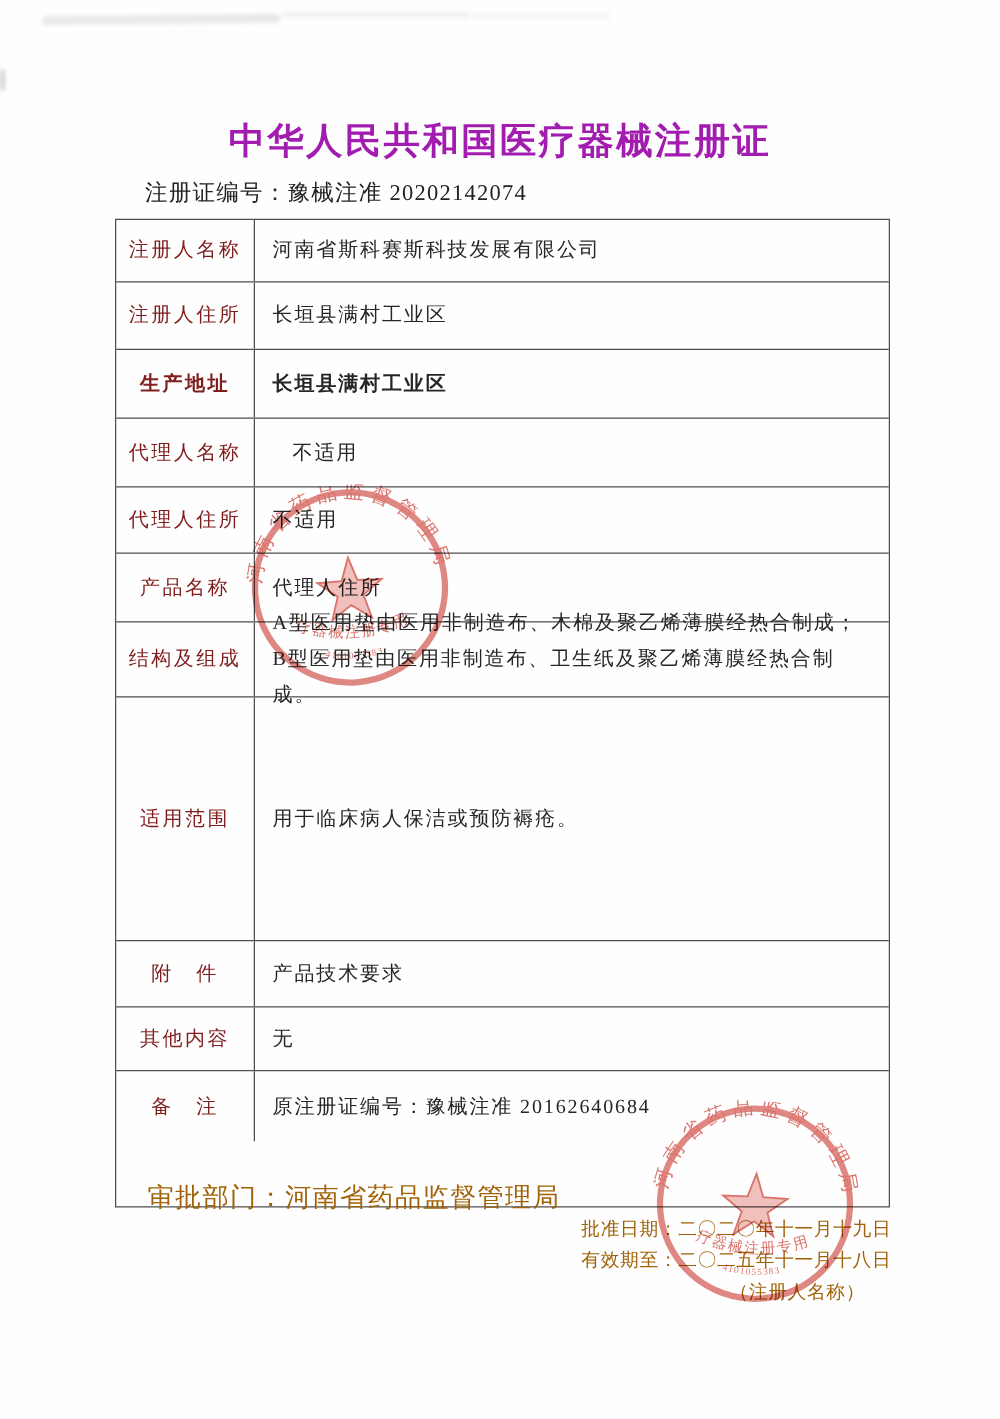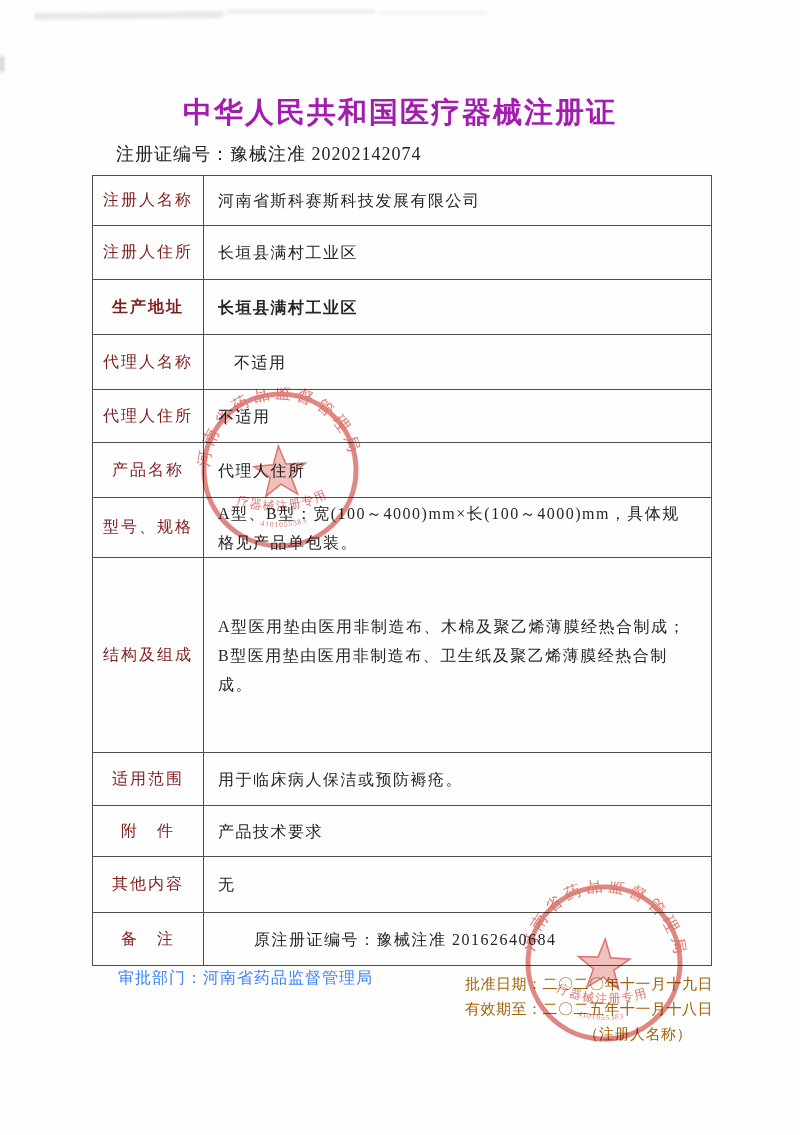--- a/index.html
+++ b/index.html
@@ -30,21 +30,21 @@
     font-size:18px;letter-spacing:1px;color:#222;
   }
 
   .reg-table{
     position:absolute;left:92px;top:175px;width:620px;height:791px;
     border:1px solid #4e4e4e;
     display:flex;flex-direction:column;
     box-sizing:border-box;
   }
   .t-row{display:flex;border-bottom:1px solid #4e4e4e;box-sizing:border-box;flex:0 0 auto;}
-  .t-row:last-child{border-bottom:none;gap:36px;}
+  .t-row:last-child{border-bottom:none;}
   .t-row:nth-child(1){height:50px;}
   .t-row:nth-child(2){height:54px;}
   .t-row:nth-child(3){height:55px;font-weight:bold;}
   .t-row:nth-child(4){height:55px;gap:16px;}
   .t-row:nth-child(5){height:53px;}
   .t-row:nth-child(6){height:55px;}
   .t-row:nth-child(7){height:60px;}
   .t-row:nth-child(8){height:195px;}
   .t-row:nth-child(9){height:53px;}
   .t-row:nth-child(10){height:51px;}
@@ -58,22 +58,22 @@
     text-align:right;padding:0 4px;
   }
   .t-value{
     flex:1;display:flex;align-items:center;
     padding:4px 16px 4px 14px;box-sizing:border-box;
     font-size:16px;letter-spacing:1.5px;color:#262626;
     line-height:29px;
   }
 
   .footer-left{
-    position:absolute;left:118px;top:968px;
-    font-size:16px;letter-spacing:1px;color:#3b82f6;
+    position:absolute;left:118px;top:944px;
+    font-size:21px;letter-spacing:1px;color:#a16207;
   }
   .footer-right{
     position:absolute;left:465px;top:972px;width:255px;
     font-size:15px;letter-spacing:.5px;color:#a16207;line-height:25px;
   }
   .seal-note{display:block;text-align:right;padding-right:28px;}
 
   
   .stamp{
     position:absolute;width:164px;height:164px;
@@ -114,24 +114,20 @@
       <div class="t-label">代理人名称</div>
       <div class="t-value">不适用</div>
     </div>
     <div class="t-row">
       <div class="t-label">代理人住所</div>
       <div class="t-value">不适用</div>
     </div>
     <div class="t-row">
       <div class="t-label">产品名称</div>
       <div class="t-value">代理人住所</div>
-    </div>
-    <div class="t-row">
-      <div class="t-label">型号、规格</div>
-      <div class="t-value">A型、B型：宽(100～4000)mm×长(100～4000)mm，具体规格见产品单包装。</div>
     </div>
     <div class="t-row">
       <div class="t-label">结构及组成</div>
       <div class="t-value">A型医用垫由医用非制造布、木棉及聚乙烯薄膜经热合制成；B型医用垫由医用非制造布、卫生纸及聚乙烯薄膜经热合制成。</div>
     </div>
     <div class="t-row">
       <div class="t-label">适用范围</div>
       <div class="t-value">用于临床病人保洁或预防褥疮。</div>
     </div>
     <div class="t-row">

